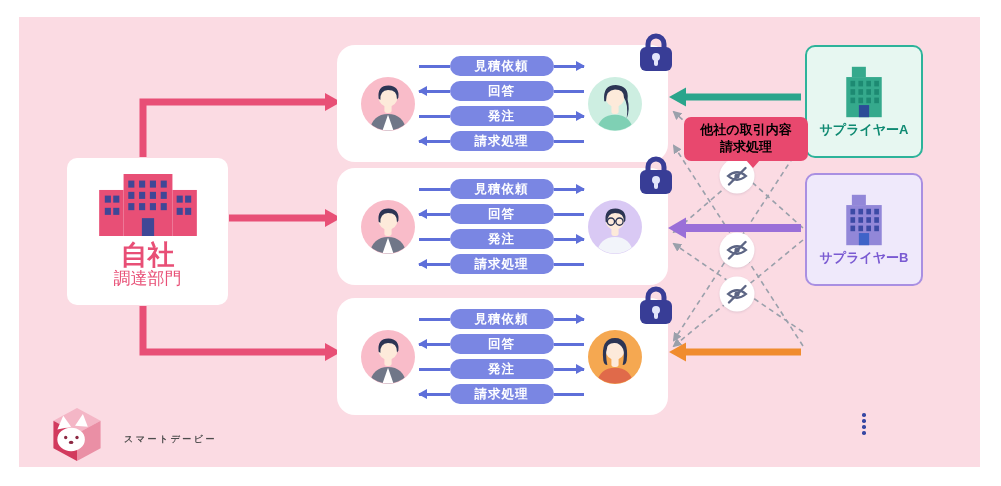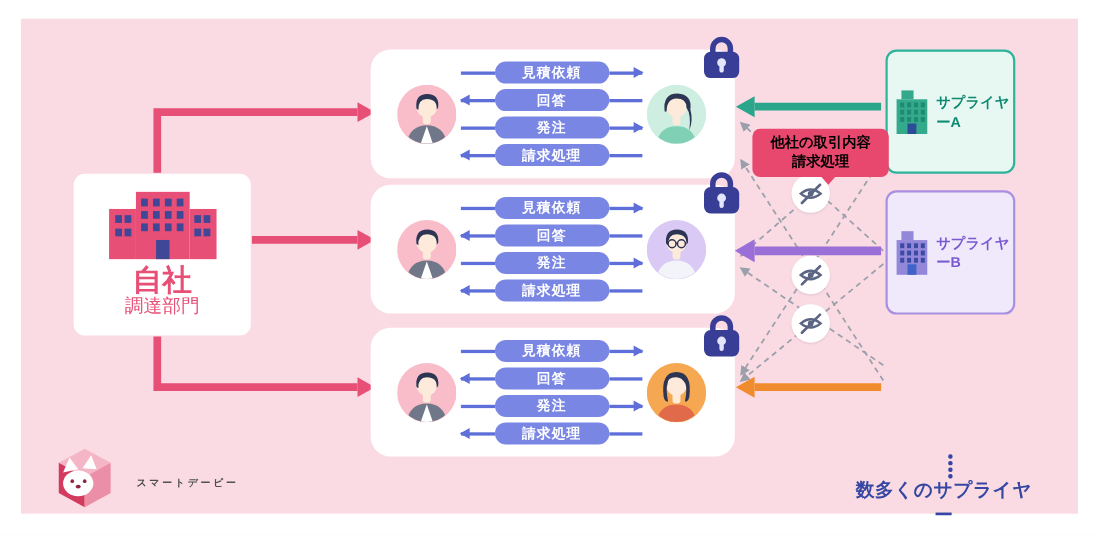--- a/index.html
+++ b/index.html
@@ -32,21 +32,21 @@
     font-size:12.5px;font-weight:bold;display:flex;align-items:center;justify-content:center;letter-spacing:1px;}
   .conn{flex:1;height:3px;background:var(--arrow-blue);position:relative;}
   .conn.al::before{content:"";position:absolute;left:-1px;top:50%;transform:translateY(-50%);
     border-right:9px solid var(--arrow-blue);border-top:5.5px solid transparent;border-bottom:5.5px solid transparent;}
   .conn.ar::after{content:"";position:absolute;right:-1px;top:50%;transform:translateY(-50%);
     border-left:9px solid var(--arrow-blue);border-top:5.5px solid transparent;border-bottom:5.5px solid transparent;}
   .lock{position:absolute;top:-14px;right:-6px;width:36px;height:42px;}
   .lock svg{width:36px;height:42px;display:block;}
 
   .supplier-card{position:absolute;left:805px;width:118px;height:113px;border-radius:10px;border:2px solid;
-    display:flex;flex-direction:row;align-items:center;justify-content:center;box-sizing:border-box;}
+    display:flex;flex-direction:column;align-items:center;justify-content:center;box-sizing:border-box;}
   .card-a{top:45px;background:var(--sup-a-bg);border-color:var(--sup-a-border);}
   .card-b{top:173px;background:var(--sup-b-bg);border-color:var(--sup-b-border);}
   .card-c{top:299px;background:var(--sup-c-bg);border-color:var(--sup-c-border);}
   .supplier-card .blds{width:56px;height:56px;}
   .supplier-name{font-size:13px;font-weight:bold;margin-top:1px;}
   .card-a .supplier-name{color:var(--sup-a-text);}
   .card-b .supplier-name{color:var(--sup-b-text);}
   .card-c .supplier-name{color:var(--sup-c-text);}
   .card-a .blds{--bb:var(--sup-a-body);--bw:var(--sup-a-window);--bd:var(--sup-a-door);}
   .card-b .blds{--bb:var(--sup-b-body);--bw:var(--sup-b-window);--bd:var(--sup-b-door);}
@@ -371,21 +371,20 @@
         <use href="#ic-eyeoff"></use>
       </svg>
     </span>
 
   <div class="more-dots">
       <i></i>
       <i></i>
       <i></i>
       <i></i>
     </div>
-  <div class="more-caption">数多くのサプライヤー</div>
 
   <div class="logo">
     <svg class="logo-cube" viewBox="0 0 54 58">
       <polygon points="27,1 51,14 27,27 3,14" style="fill:var(--cube-top)"></polygon>
       <polygon points="3,14 27,27 27,55 3,42" style="fill:var(--cube-left)"></polygon>
       <polygon points="51,14 27,27 27,55 51,42" style="fill:var(--cube-right)"></polygon>
       <polygon points="7,23 13,9 21,20" fill="#ffffff"></polygon>
       <polygon points="25,19 33,7 38,20" fill="#ffffff"></polygon>
       <ellipse cx="21" cy="33" rx="14" ry="12" fill="#ffffff"></ellipse>
       <g style="fill:var(--cube-detail)">

